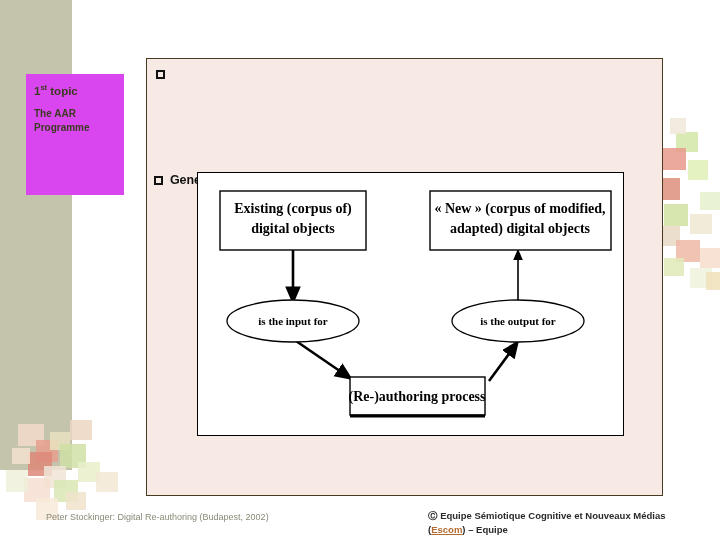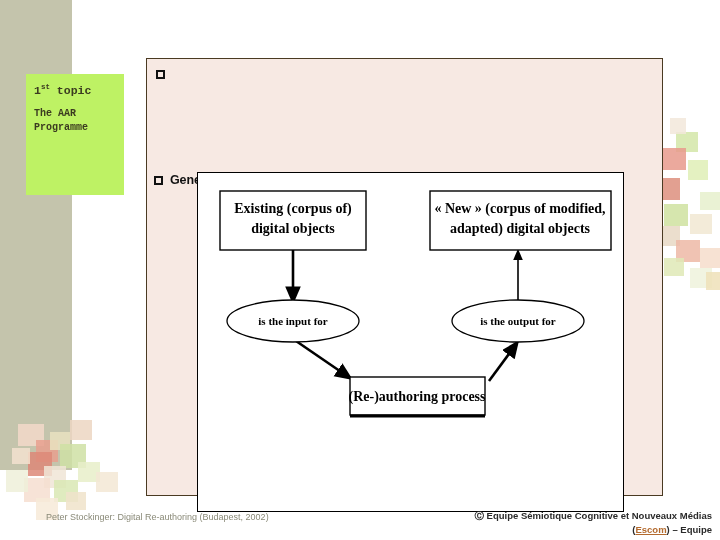--- a/index.html
+++ b/index.html
@@ -30,22 +30,21 @@
     opacity: 0.85;
   }
 
   
   .title-plate {
     position: absolute;
     left: 26px;
     top: 74px;
     width: 98px;
     height: 121px;
-    background: #bef264;
-    font-family: Liberation Mono, monospace;
+    background: #d946ef;
   }
   .title-plate .topic-kicker {
     position: absolute;
     left: 8px;
     top: 9px;
     font-size: 11.5px;
     font-weight: bold;
     color: #3b3b20;
     white-space: nowrap;
   }
@@ -99,21 +98,21 @@
     letter-spacing: -0.1px;
     white-space: nowrap;
   }
 
   
   .diagram-frame {
     position: absolute;
     left: 50px;
     top: 113px;
     width: 427px;
-    height: 340px;
+    height: 264px;
     background: #ffffff;
     border: 1px solid #000000;
     box-sizing: border-box;
   }
   .diagram-svg { display: block; }
 
   .dnode-text {
     font-family: "Liberation Serif", serif;
     font-weight: bold;
     fill: #000000;
@@ -129,21 +128,21 @@
     top: 512px;
     font-size: 9px;
     color: #8a8a78;
     white-space: nowrap;
   }
   .footer-right {
     position: absolute;
     right: 8px;
     top: 509px;
     width: 284px;
-    text-align: right;
+    text-align: left;
     font-size: 9.5px;
     font-weight: bold;
     color: #2a2a2a;
     line-height: 1.45;
   }
   .footer-right .link {
     color: #b36a2e;
     text-decoration: underline;
   }
 </style>

